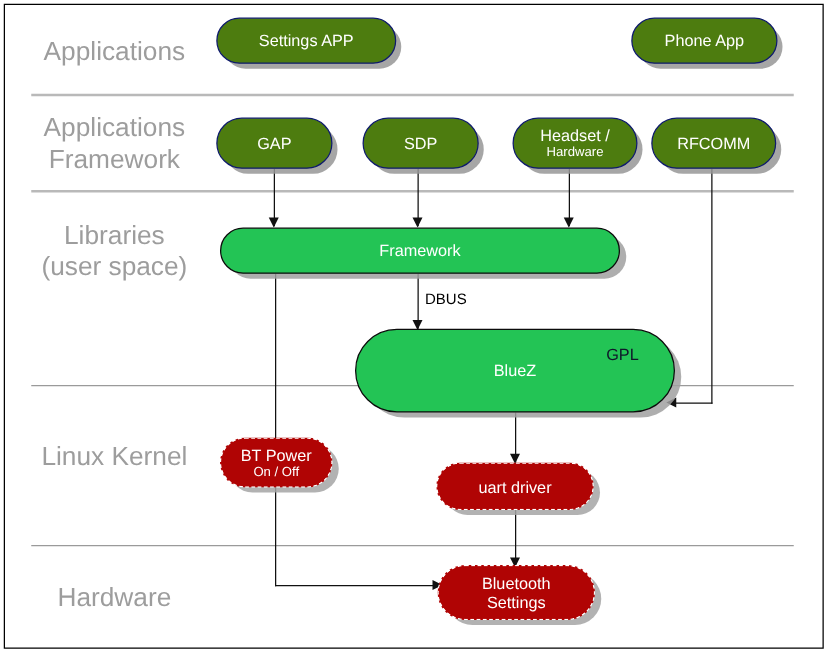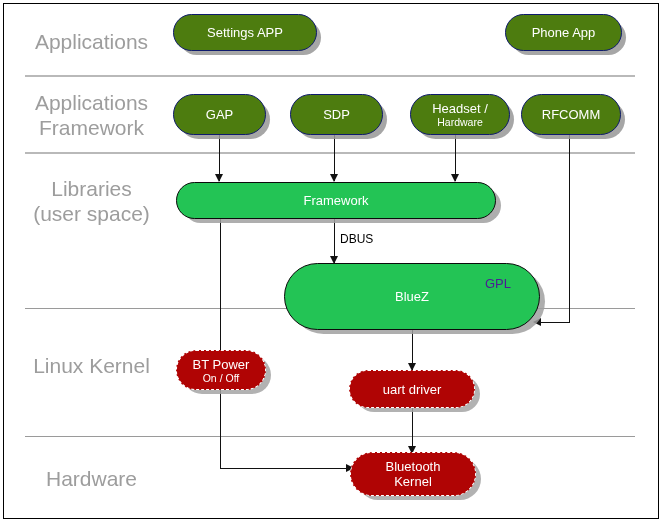--- a/index.html
+++ b/index.html
@@ -75,21 +75,21 @@
     border:1px dashed #ffffff;
     box-shadow:6px 5px 0 -1px rgba(165,165,165,0.85);
     font-size:13px;
   }
 
   .sub{ font-size:10.5px; }
 
   
   .corner-tag{
     position:absolute;
-    color:#4c1d95;
+    color:#0f172a;
     font-size:13px;
     z-index:6;
   }
 
   
   .edge-label{
     position:absolute;
     color:#000000;
     font-size:12px;
     z-index:6;
@@ -223,15 +223,15 @@
     <span class="l1">BT Power</span>
     <span class="l2 sub">On / Off</span>
   </div>
 
   <div class="node red" style="left:349px; top:370px; width:126px; height:38px;">
     <span class="l1">uart driver</span>
   </div>
 
   <div class="node red" style="left:350px; top:452px; width:126px; height:44px;">
     <span class="l1">Bluetooth</span>
-    <span class="l2">Kernel</span>
+    <span class="l2">Settings</span>
   </div>
 </div>
 
 </body></html>

